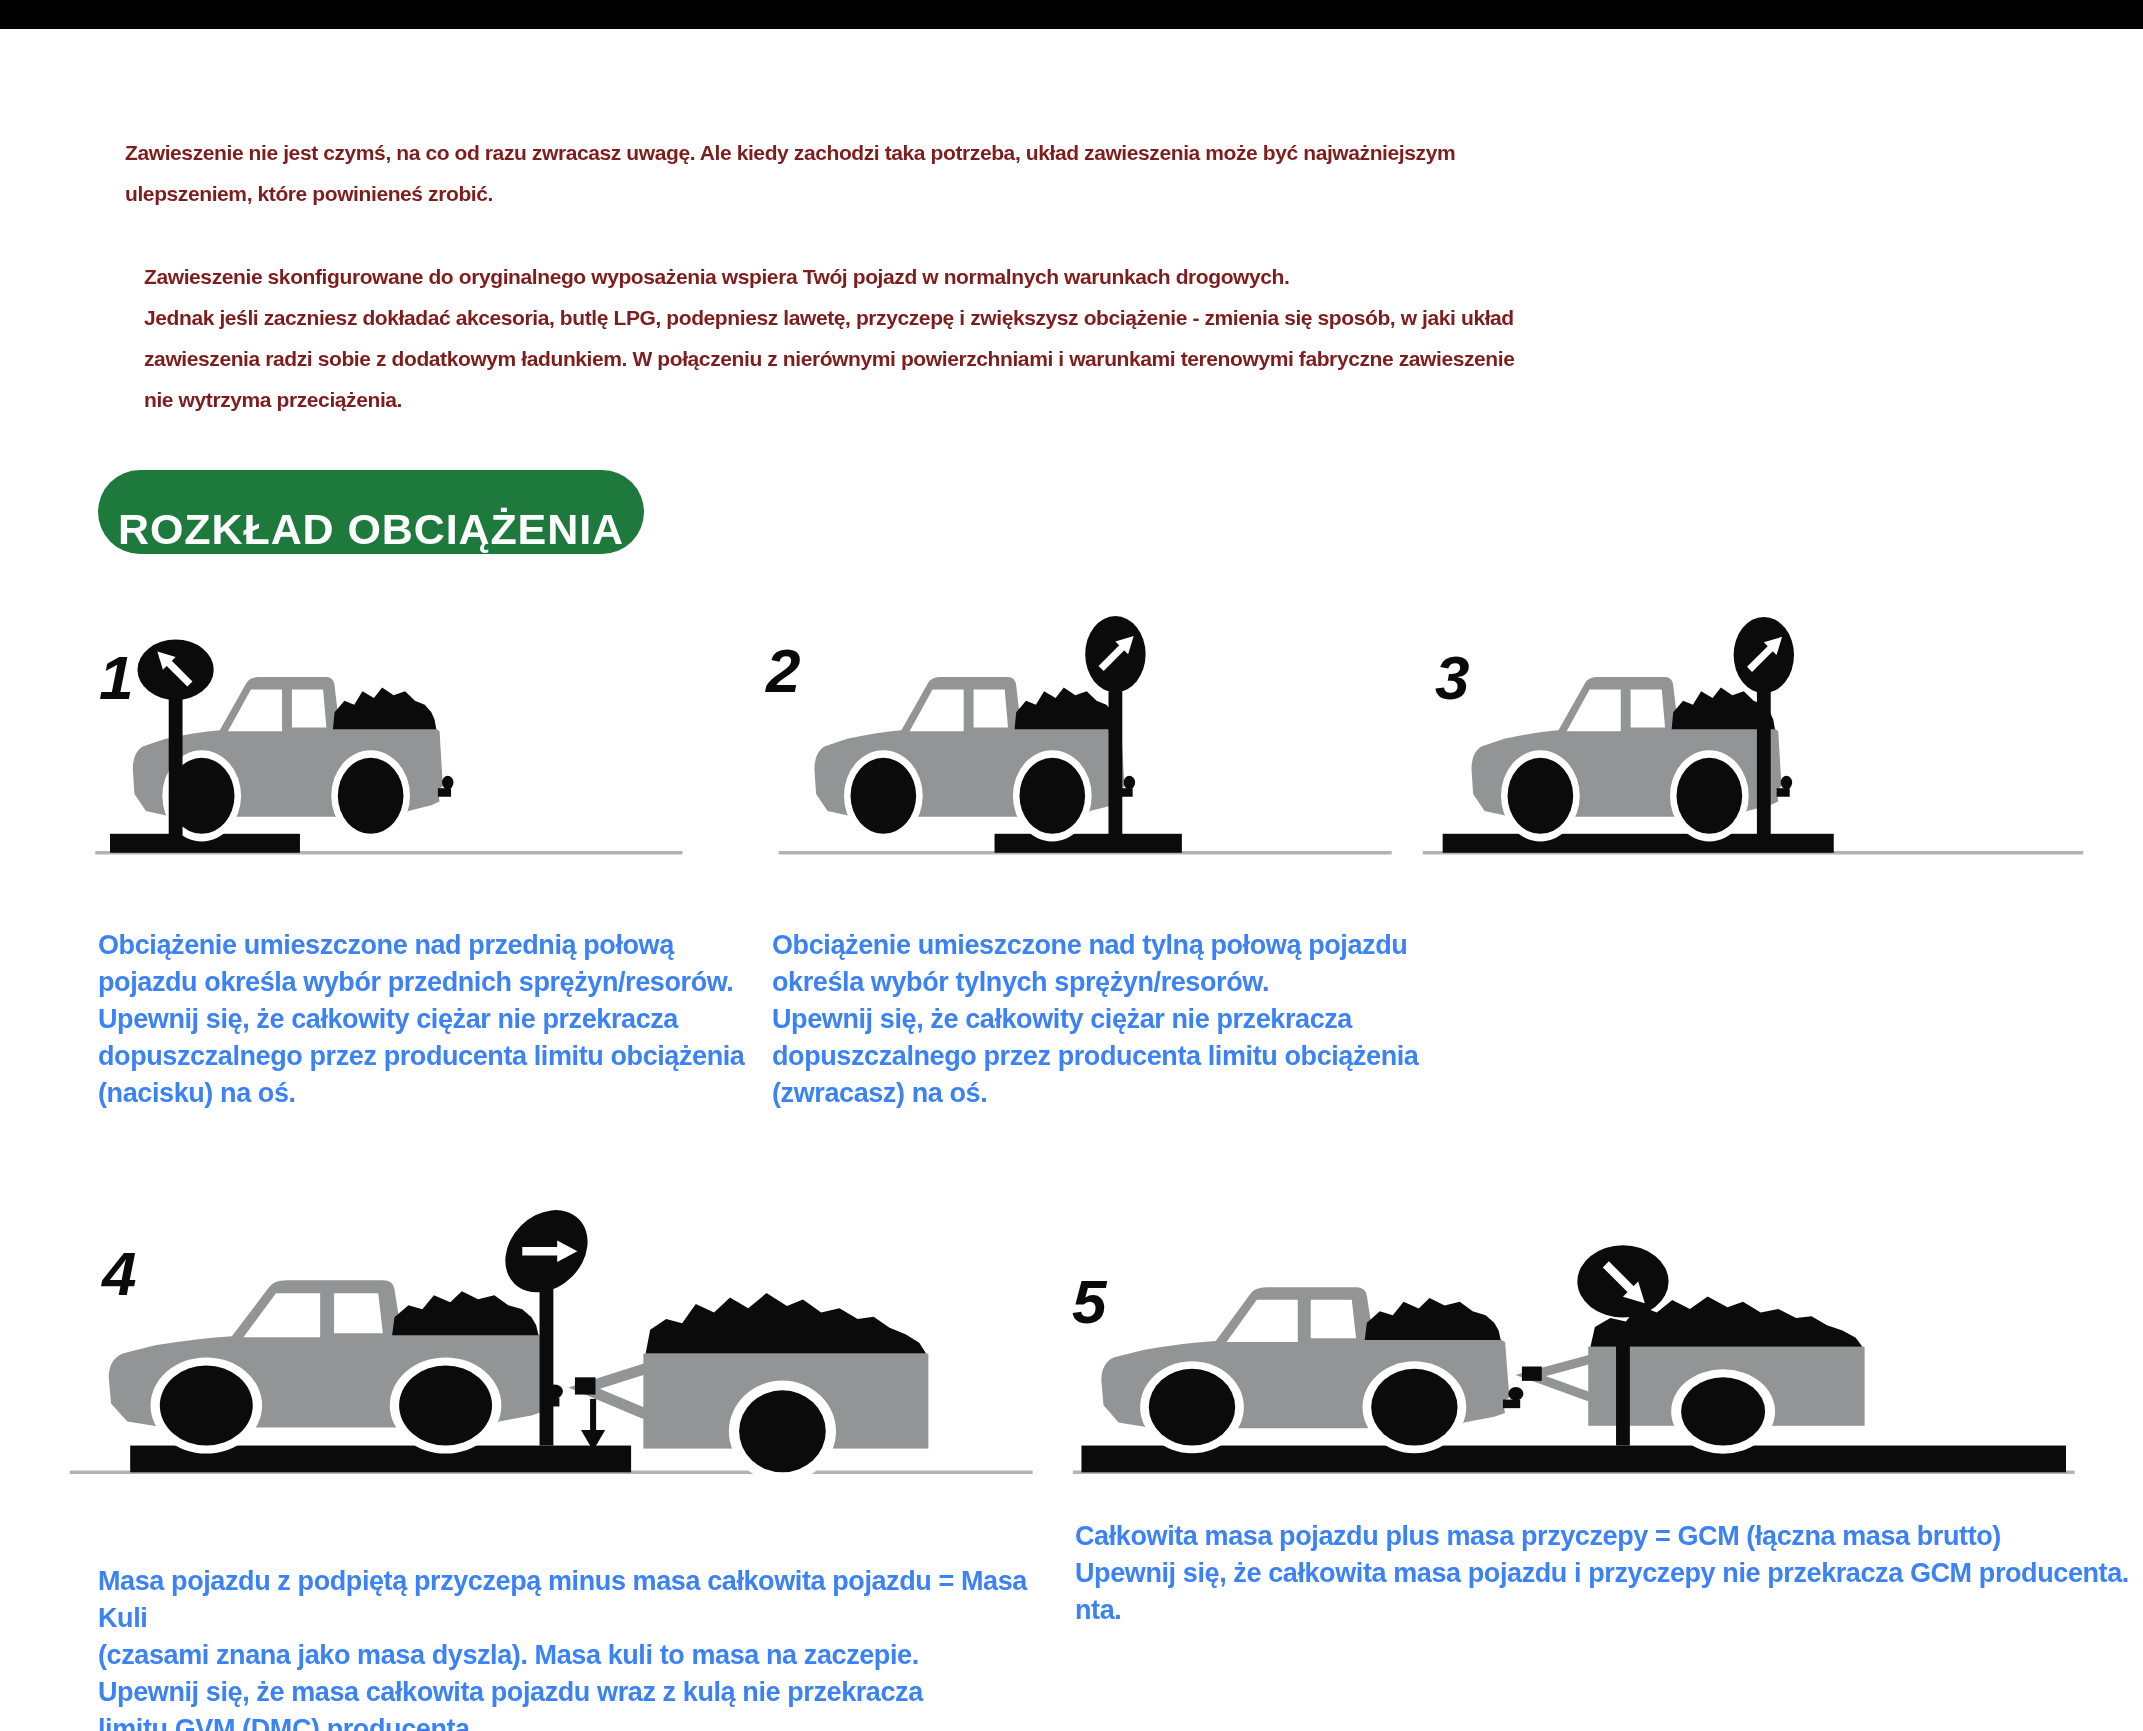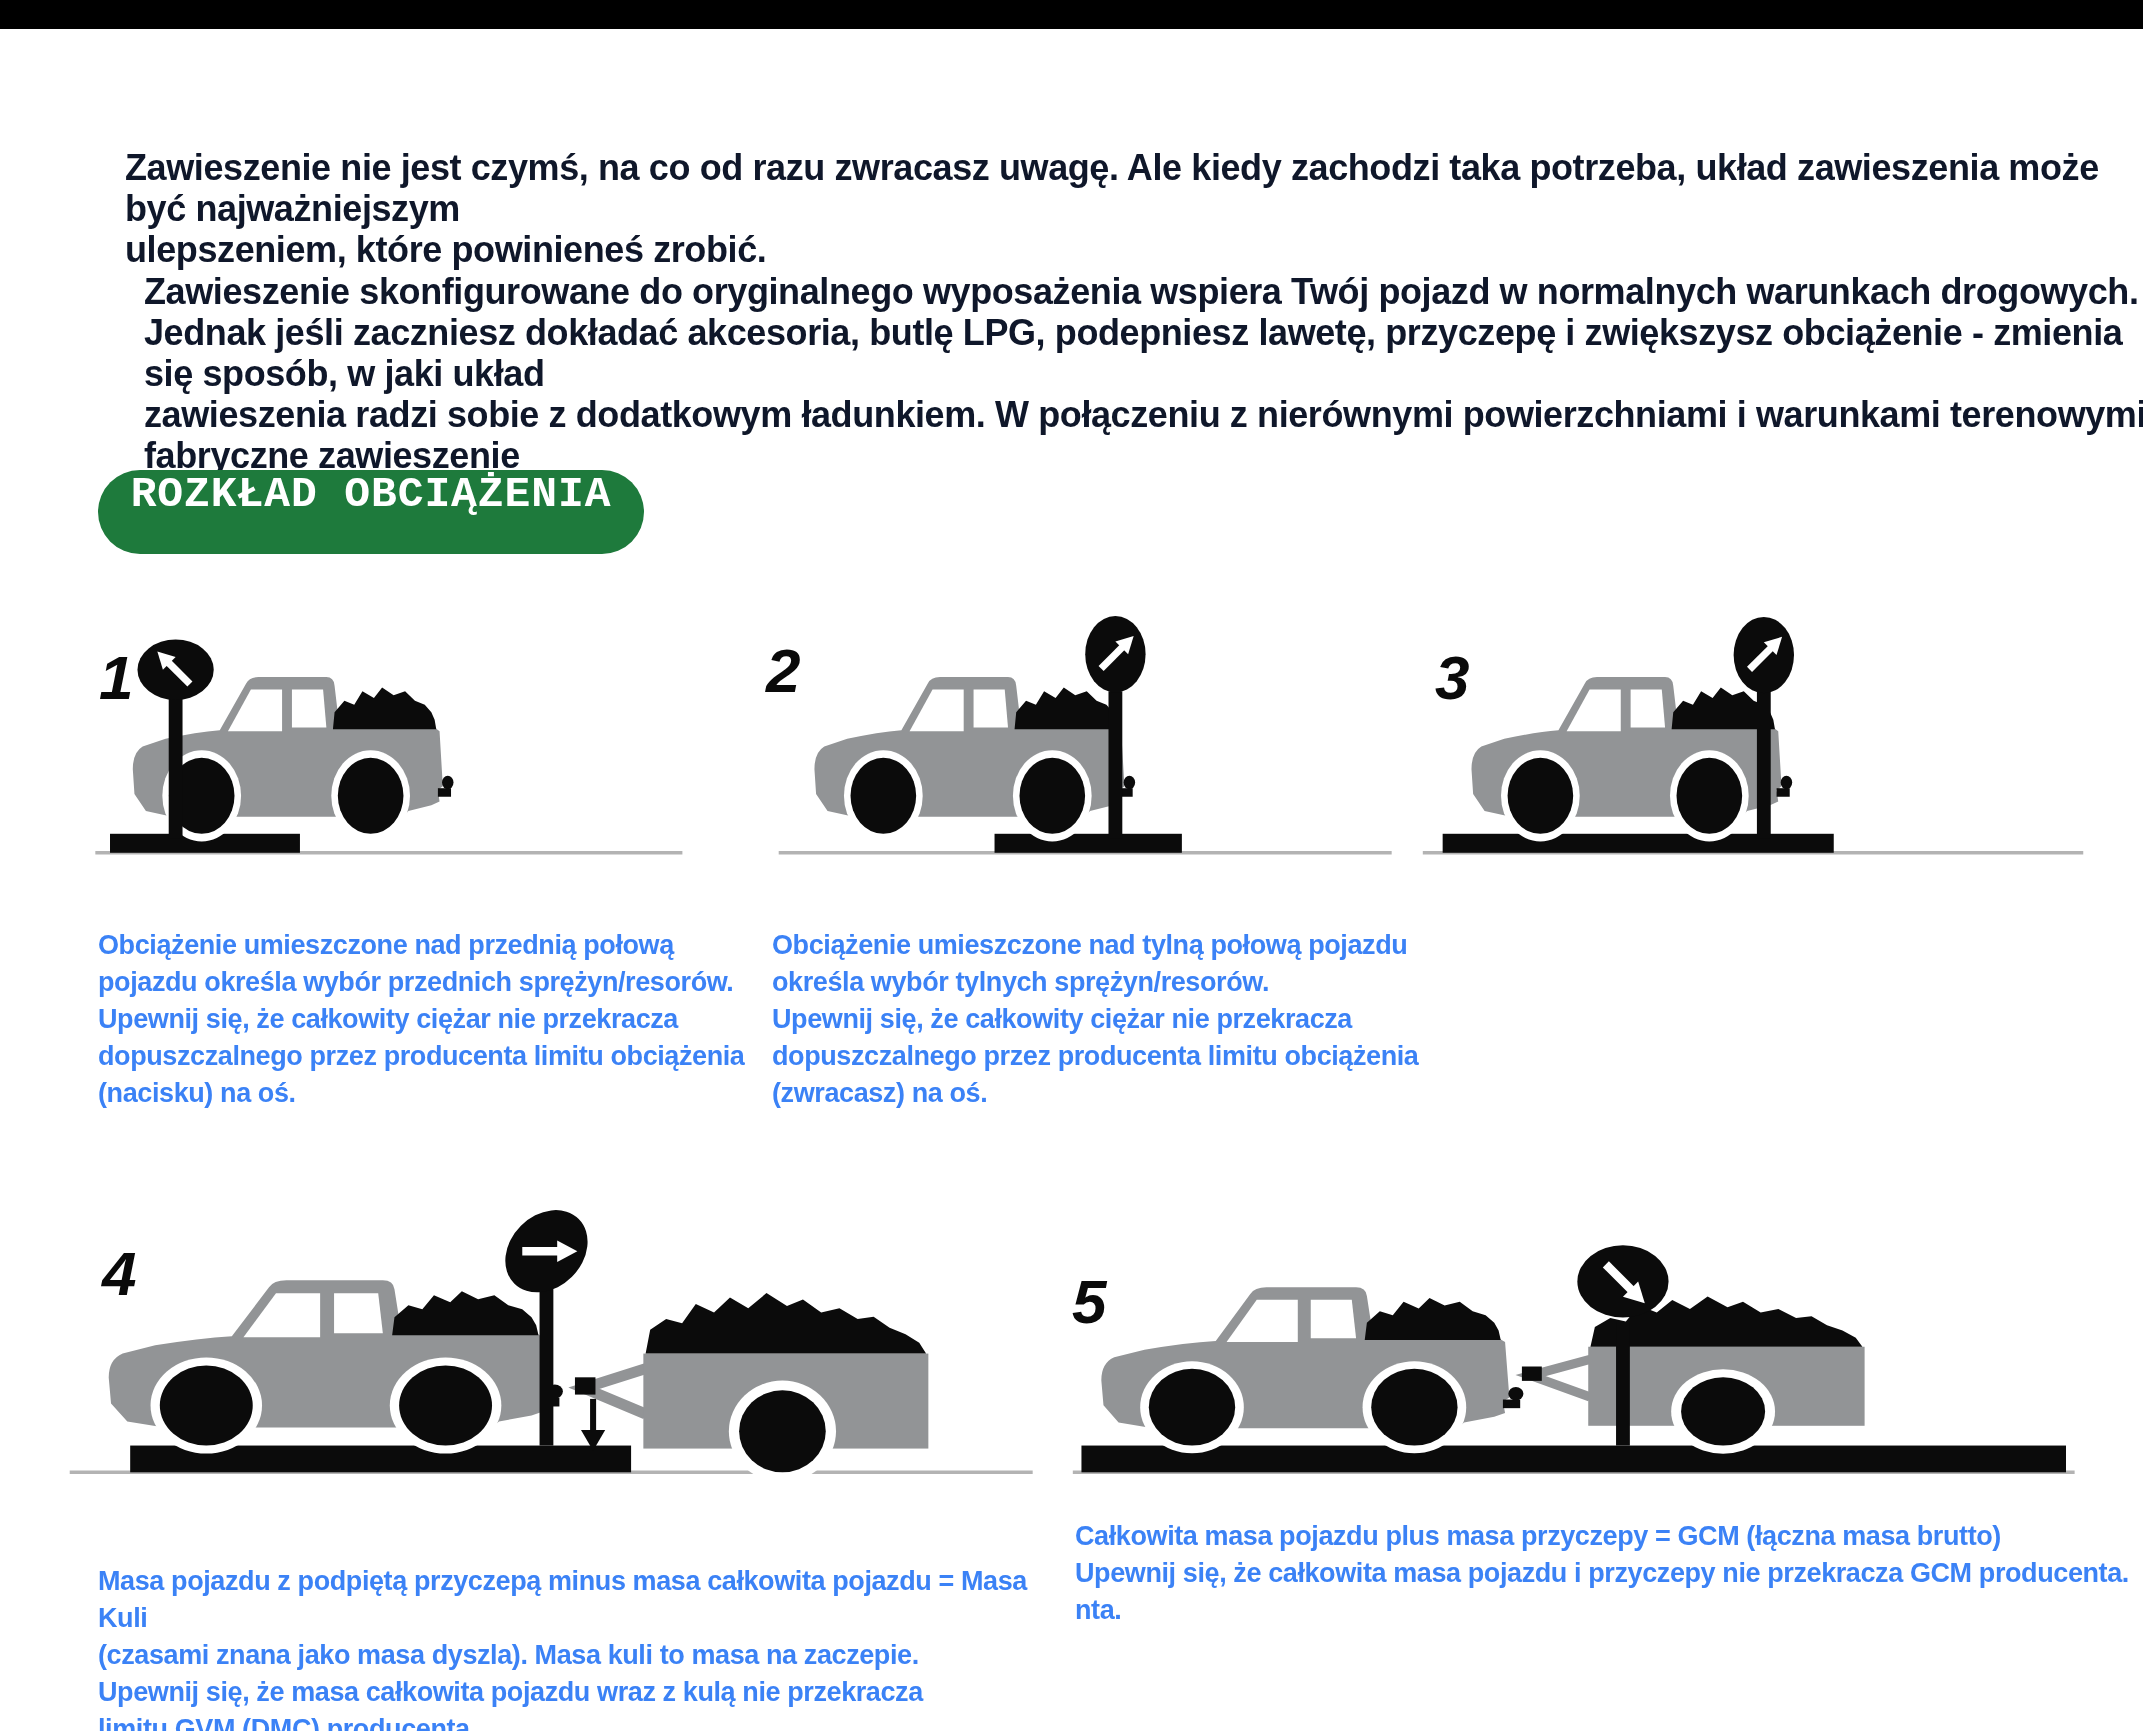--- a/index.html
+++ b/index.html
@@ -10,29 +10,29 @@
     overflow:hidden;
     font-family:"Liberation Sans","DejaVu Sans",sans-serif;
     color:#1a1a1a;
   }
   .top-bar{
     position:absolute;left:0;top:0;width:2144px;height:29px;
     background:#000000;
   }
   .intro{
     position:absolute;left:125px;width:2006px;
-    font-size:36px;line-height:41px;font-weight:700;
-    letter-spacing:-0.4px;white-space:pre-line;color:#0f172a;
+    font-size:21px;line-height:41px;font-weight:700;
+    letter-spacing:-0.4px;white-space:pre-line;color:#7f1d1d;
   }
   .intro.p1{top:111px;}
   .intro.p2{top:235px;margin-left:19px;}
   .badge{
     position:absolute;left:98px;top:470px;width:546px;height:84px;
     border-radius:43px;
-    display:flex;align-items:flex-start;justify-content:center;font-family:Liberation Mono, monospace;
+    display:flex;align-items:flex-end;justify-content:center;
   }
   .badge span{
     font-size:43px;font-weight:700;letter-spacing:0.9px;
     font-stretch:condensed;
   }
   .diagram{position:absolute;}
   .dnum{
     position:absolute;
     font-size:62px;font-weight:800;font-style:italic;
     color:#0a0a0a;line-height:1;

